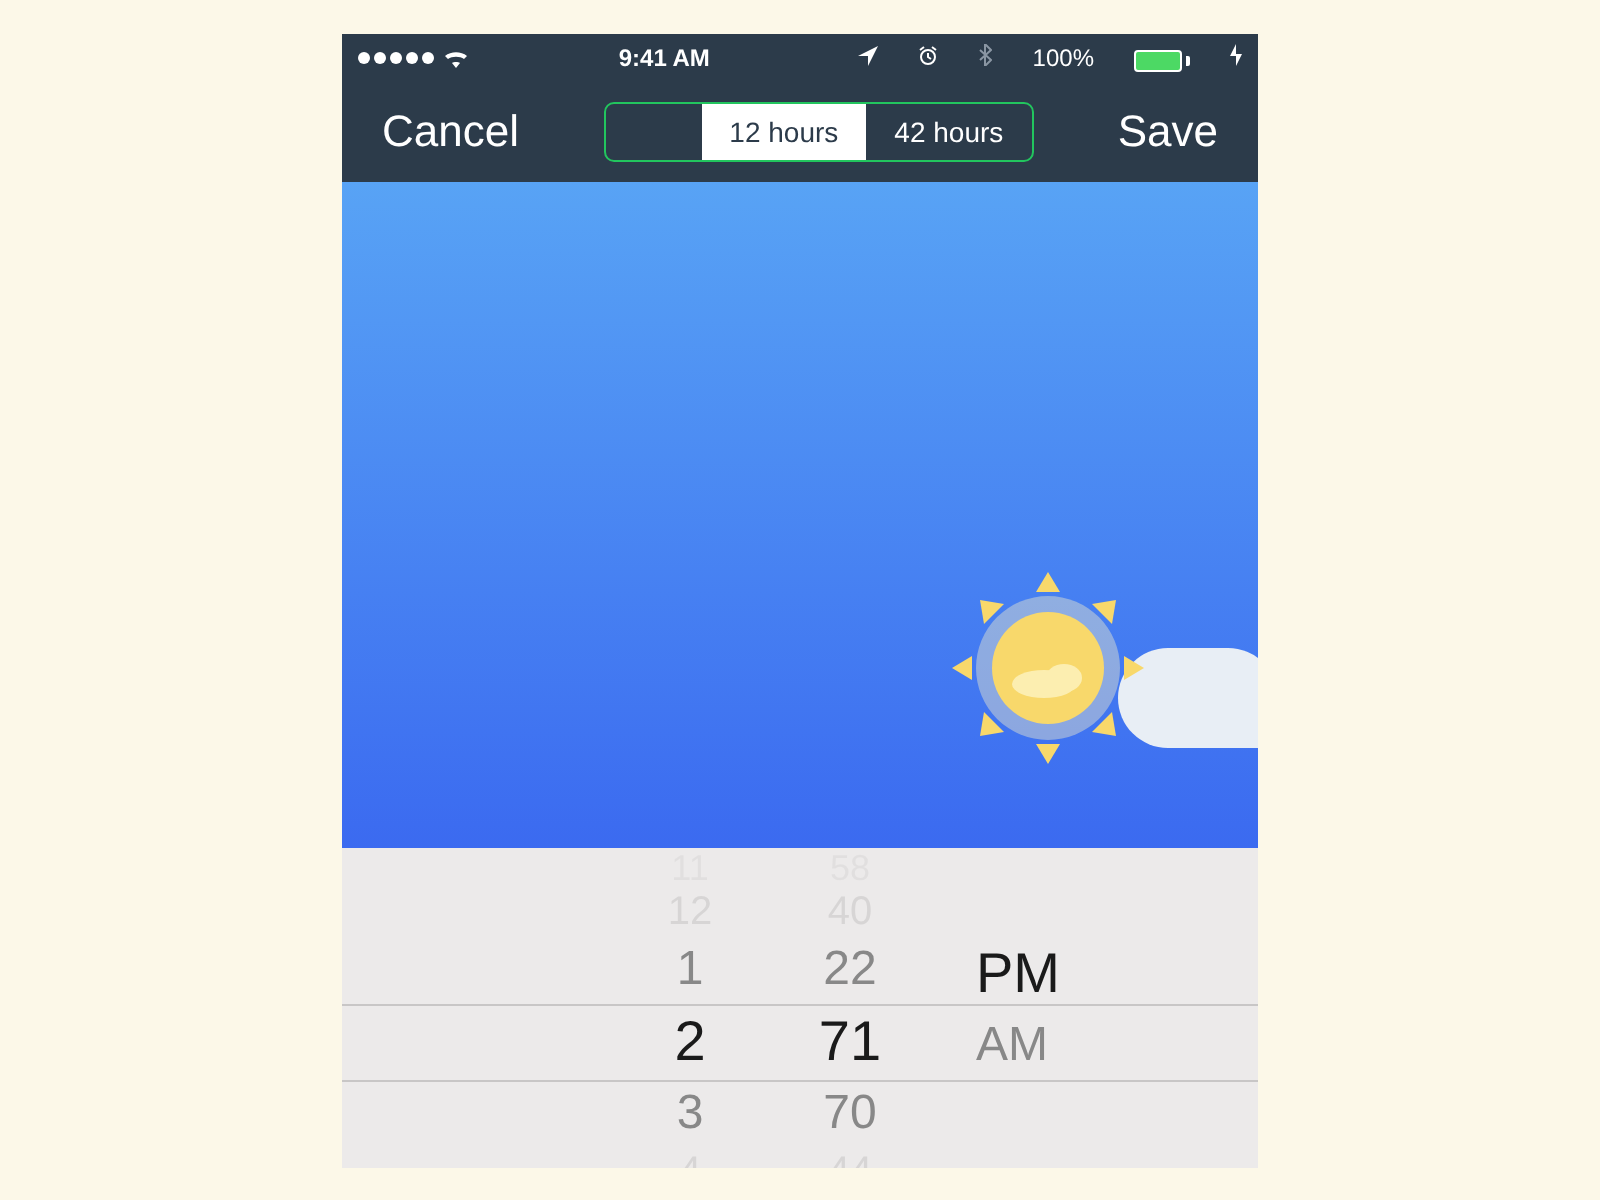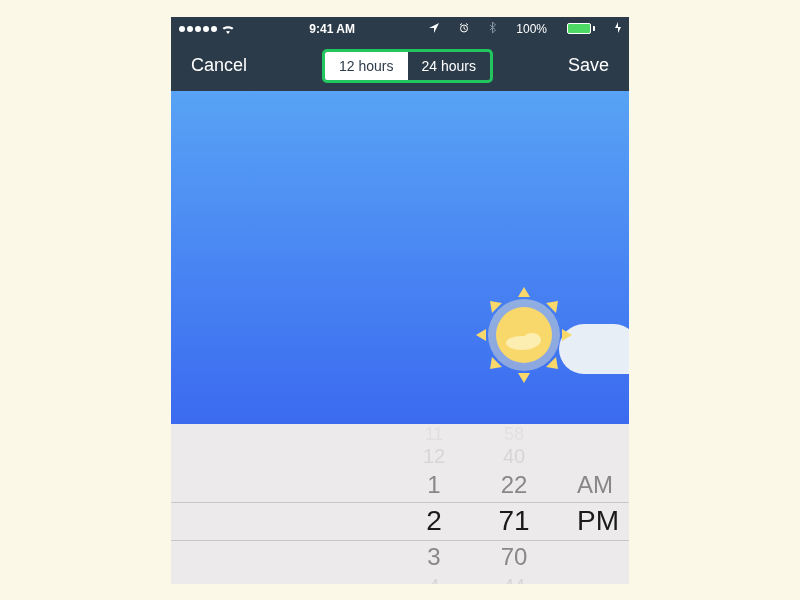--- a/index.html
+++ b/index.html
@@ -48,21 +48,21 @@
       background: #fff;
     }
     .wifi-icon svg { display: block; }
     .status-center {
       flex: 1;
       text-align: center;
       font-weight: 600;
     }
     .status-right {
       display: flex;
-      align-items: center;
+      align-items: flex-end;
       gap: 20px;
     }
     .battery {
       display: flex;
       align-items: center;
       gap: 2px;
     }
     .battery-body {
       width: 24px;
       height: 11px;
@@ -80,29 +80,30 @@
     .nav-bar {
       height: 50px;
       background: #2c3b4a;
       display: flex;
       align-items: center;
       justify-content: space-between;
       padding: 0 20px;
       color: #fff;
     }
     .nav-btn {
-      font-size: 18px;
+      font-size: 22px;
       color: #fff;
       cursor: pointer;
     }
     .seg-control {
       display: flex;
-      border: 3px solid #22c55e;
+      border: 1px solid #22c55e;
       border-radius: 5px;
       overflow: hidden;
+      padding-left: 48px;
     }
     .seg-item {
       padding: 6px 14px;
       font-size: 14px;
       cursor: pointer;
     }
     .seg-item.active {
       background: #fff;
       color: #2c3b4a;
     }
@@ -130,21 +131,21 @@
       border-radius: 40px 40px 0 40px;
     }
     .picker {
       height: 160px;
       background: #eceaea;
       position: relative;
       overflow: hidden;
     }
     .picker-cols {
       display: flex;
-      justify-content: flex-end;
+      justify-content: center;
       height: 100%;
       gap: 30px;
       padding-left: 60px;
     }
     .picker-col {
       display: flex;
       flex-direction: column;
       align-items: center;
       padding-top: 0;
     }
@@ -219,21 +220,21 @@
             <path d="M3 0L0 6H3L3 11L6 5H3z" fill="#fff"></path>
           </svg>
       </span>
     </div>
   </div>
 
   <div class="nav-bar">
     <div class="nav-btn">Cancel</div>
     <div class="seg-control">
       <div class="seg-item active">12 hours</div>
-      <div class="seg-item">24 hours</div>
+      <div class="seg-item">42 hours</div>
     </div>
     <div class="nav-btn">Save</div>
   </div>
 
   <div class="sky">
     <div class="cloud"></div>
     <div class="sun-wrap">
       <svg width="110" height="110" viewBox="0 0 110 110">
         <g transform="translate(55,55)">
           <polygon points="0,-48 6,-38 -6,-38" fill="#f8d86b"></polygon>
@@ -271,19 +272,19 @@
         <div class="picker-item faded2">40</div>
         <div class="picker-item near">22</div>
         <div class="picker-item selected">71</div>
         <div class="picker-item near">70</div>
         <div class="picker-item faded2">44</div>
 
       </div>
       <div class="picker-col ampm-col">
         <div class="picker-item faded1">&nbsp;</div>
         <div class="picker-item faded2">&nbsp;</div>
+        <div class="picker-item selected">PM</div>
         <div class="picker-item near">AM</div>
-        <div class="picker-item selected">PM</div>
       </div>
     </div>
   </div>
 
 </div>
 
 </body></html>

